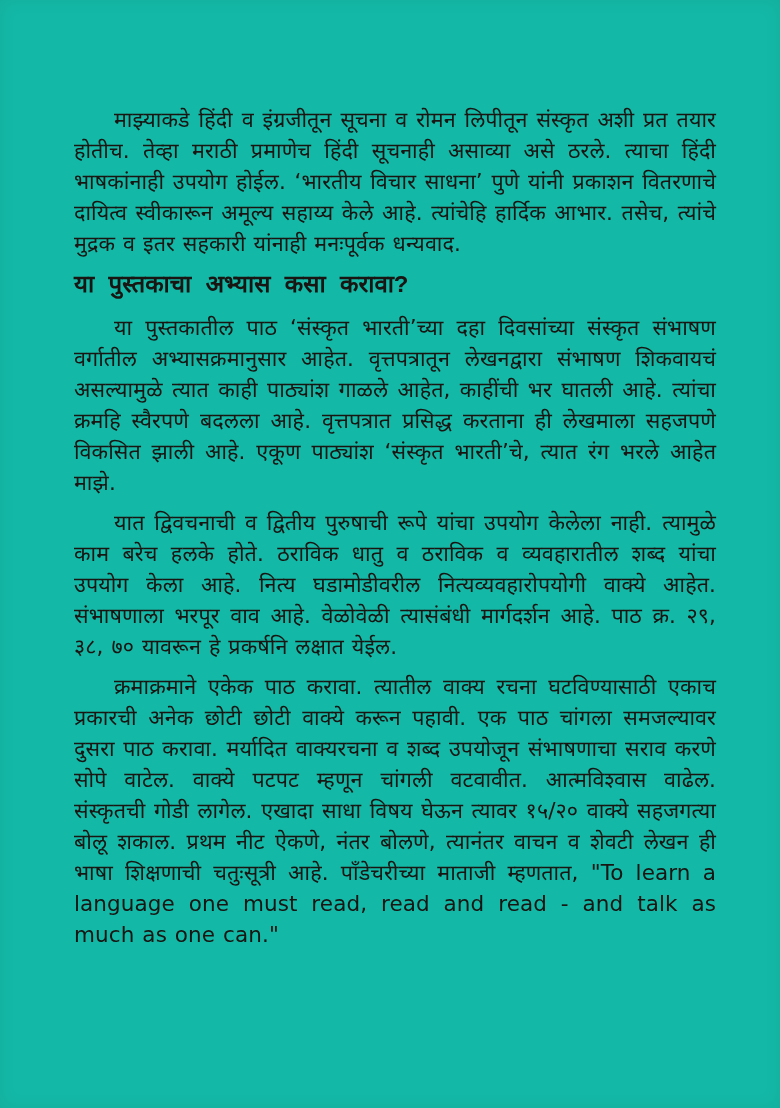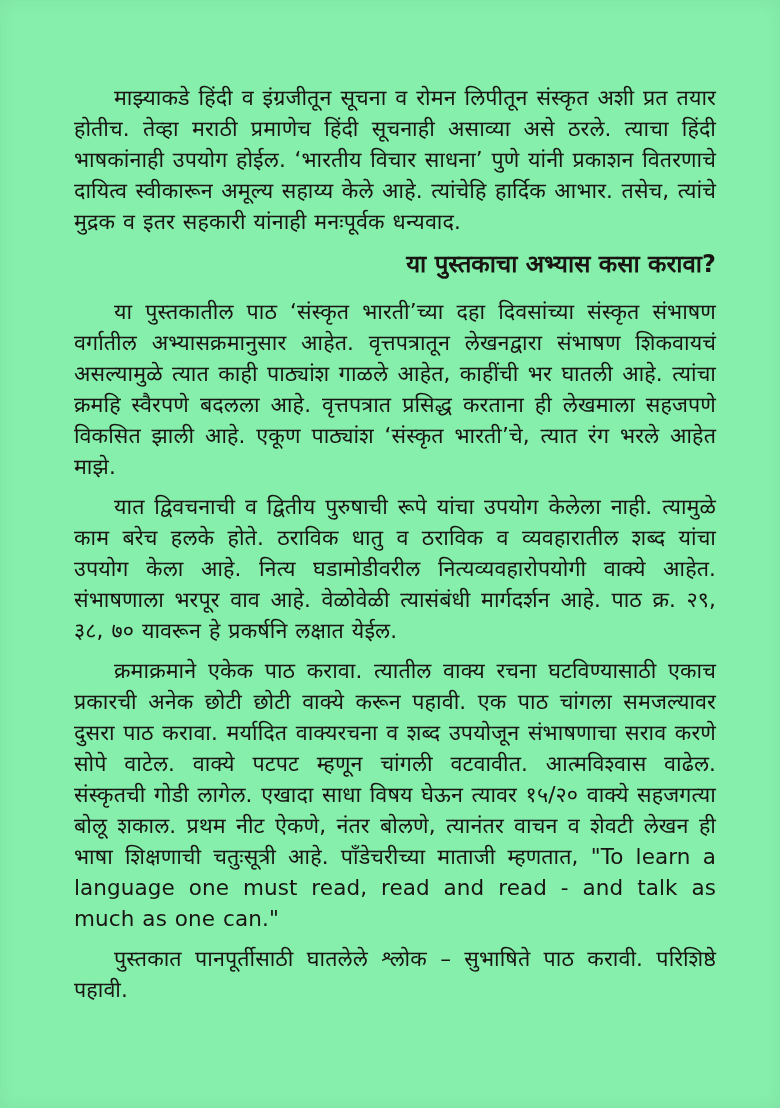--- a/index.html
+++ b/index.html
@@ -6,23 +6,23 @@
     margin: 0;
     padding: 0;
     background: #e8e8e6;
     font-family: "DejaVu Sans", "Liberation Sans", sans-serif;
   }
   .page {
     position: relative;
     width: 780px;
     height: 1108px;
     margin: 0 auto;
-    background: #86efac;
+    background: #14b8a6;
     box-sizing: border-box;
-    padding: 82px 64px 40px 74px;
+    padding: 104px 64px 40px 74px;
     color: #181512;
     overflow: hidden;
   }
   .page::after {
     
     content: "";
     position: absolute;
     inset: 0;
     pointer-events: none;
     box-shadow: inset 0 0 18px rgba(0,0,0,0.06);
@@ -31,38 +31,38 @@
     margin: 0 0 9px 0;
     font-size: 21.5px;
     line-height: 31px;
     text-align: justify;
     text-indent: 40px;
     font-weight: 500;
     letter-spacing: 0.1px;
     word-spacing: 1px;
   }
   .heading {
-    margin: 10px 0 15px 0;
+    margin: 10px 0 9px 0;
     font-size: 24px;
     line-height: 34px;
     font-weight: 700;
     text-indent: 0;
-    text-align: right;
+    text-align: left;
+    font-family: Liberation Mono, monospace;
   }
 </style>
 </head>
 <body>
 
 <div class="page">
   <p class="para">माझ्याकडे हिंदी व इंग्रजीतून सूचना व रोमन लिपीतून संस्कृत अशी प्रत तयार होतीच. तेव्हा मराठी प्रमाणेच हिंदी सूचनाही असाव्या असे ठरले. त्याचा हिंदी भाषकांनाही उपयोग होईल. ‘भारतीय विचार साधना’ पुणे यांनी प्रकाशन वितरणाचे दायित्व स्वीकारून अमूल्य सहाय्य केले आहे. त्यांचेहि हार्दिक आभार. तसेच, त्यांचे मुद्रक व इतर सहकारी यांनाही मनःपूर्वक धन्यवाद.</p>
 
   <h2 class="heading">या पुस्तकाचा अभ्यास कसा करावा?</h2>
 
   <p class="para">या पुस्तकातील पाठ ‘संस्कृत भारती’च्या दहा दिवसांच्या संस्कृत संभाषण वर्गातील अभ्यासक्रमानुसार आहेत. वृत्तपत्रातून लेखनद्वारा संभाषण शिकवायचं असल्यामुळे त्यात काही पाठ्यांश गाळले आहेत, काहींची भर घातली आहे. त्यांचा क्रमहि स्वैरपणे बदलला आहे. वृत्तपत्रात प्रसिद्ध करताना ही लेखमाला सहजपणे विकसित झाली आहे. एकूण पाठ्यांश ‘संस्कृत भारती’चे, त्यात रंग भरले आहेत माझे.</p>
 
   <p class="para">यात द्विवचनाची व द्वितीय पुरुषाची रूपे यांचा उपयोग केलेला नाही. त्यामुळे काम बरेच हलके होते. ठराविक धातु व ठराविक व व्यवहारातील शब्द यांचा उपयोग केला आहे. नित्य घडामोडीवरील नित्यव्यवहारोपयोगी वाक्ये आहेत. संभाषणाला भरपूर वाव आहे. वेळोवेळी त्यासंबंधी मार्गदर्शन आहे. पाठ क्र. २९, ३८, ७० यावरून हे प्रकर्षनि लक्षात येईल.</p>
 
   <p class="para">क्रमाक्रमाने एकेक पाठ करावा. त्यातील वाक्य रचना घटविण्यासाठी एकाच प्रकारची अनेक छोटी छोटी वाक्ये करून पहावी. एक पाठ चांगला समजल्यावर दुसरा पाठ करावा. मर्यादित वाक्यरचना व शब्द उपयोजून संभाषणाचा सराव करणे सोपे वाटेल. वाक्ये पटपट म्हणून चांगली वटवावीत. आत्मविश्वास वाढेल. संस्कृतची गोडी लागेल. एखादा साधा विषय घेऊन त्यावर १५/२० वाक्ये सहजगत्या बोलू शकाल. प्रथम नीट ऐकणे, नंतर बोलणे, त्यानंतर वाचन व शेवटी लेखन ही भाषा शिक्षणाची चतुःसूत्री आहे. पाँडेचरीच्या माताजी म्हणतात, "To learn a language one must read, read and read - and talk as much as one can."</p>
 
-  <p class="para">पुस्तकात पानपूर्तीसाठी घातलेले श्लोक – सुभाषिते पाठ करावी. परिशिष्ठे पहावी.</p>
 
 
 </div>
 
 </body></html>

